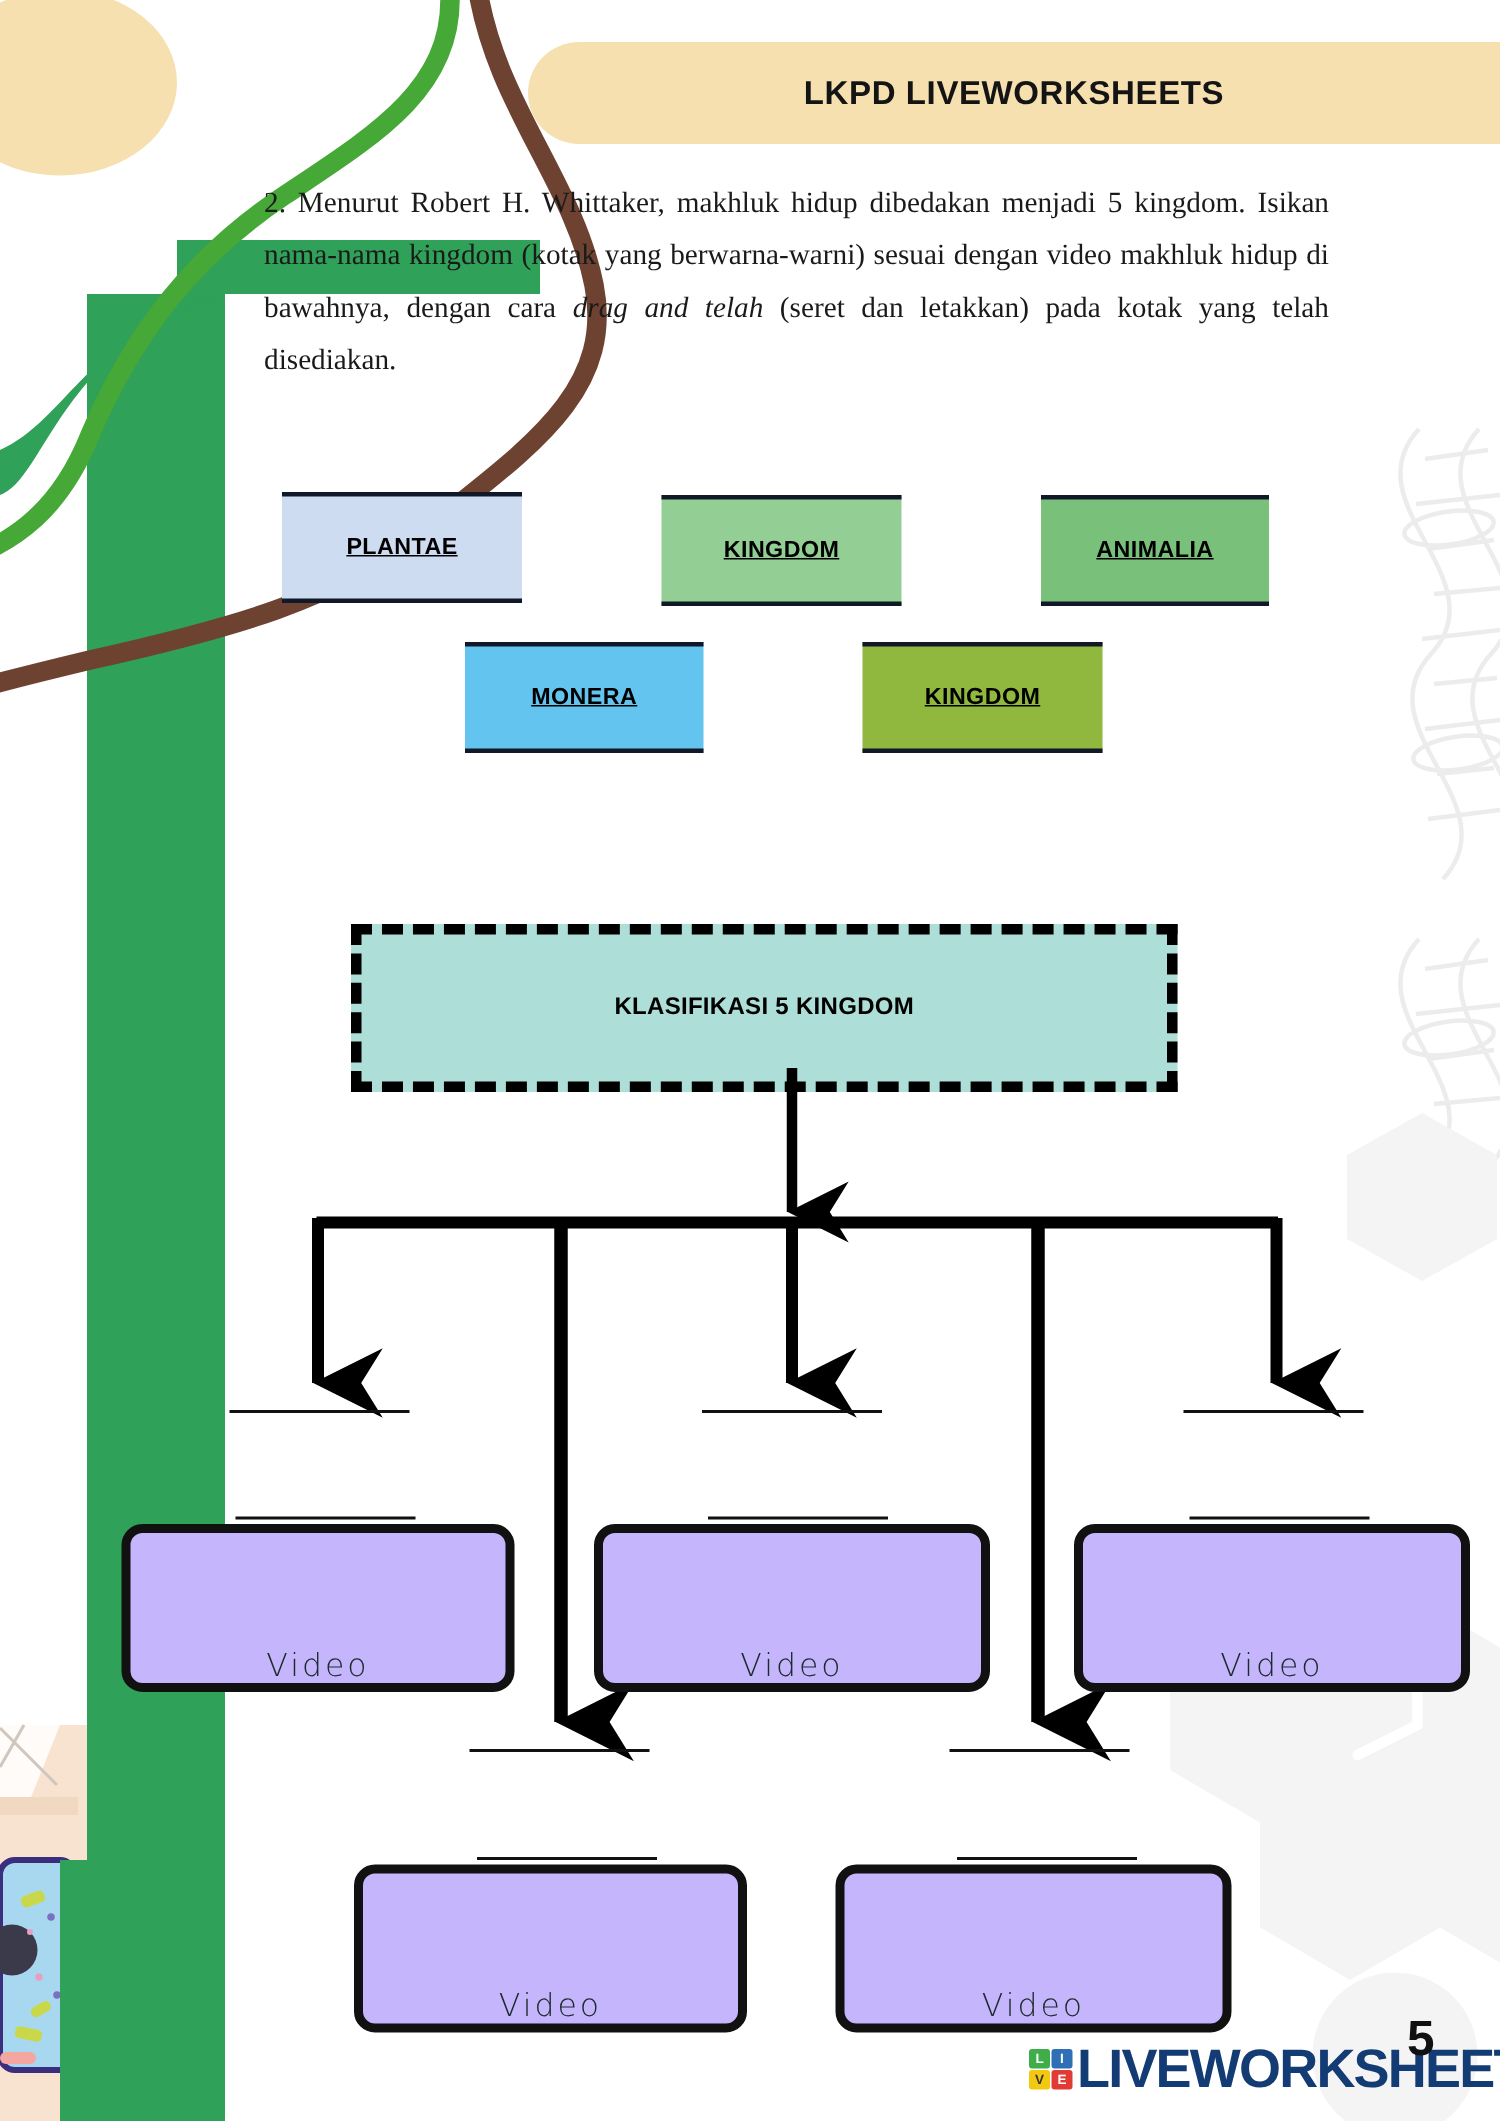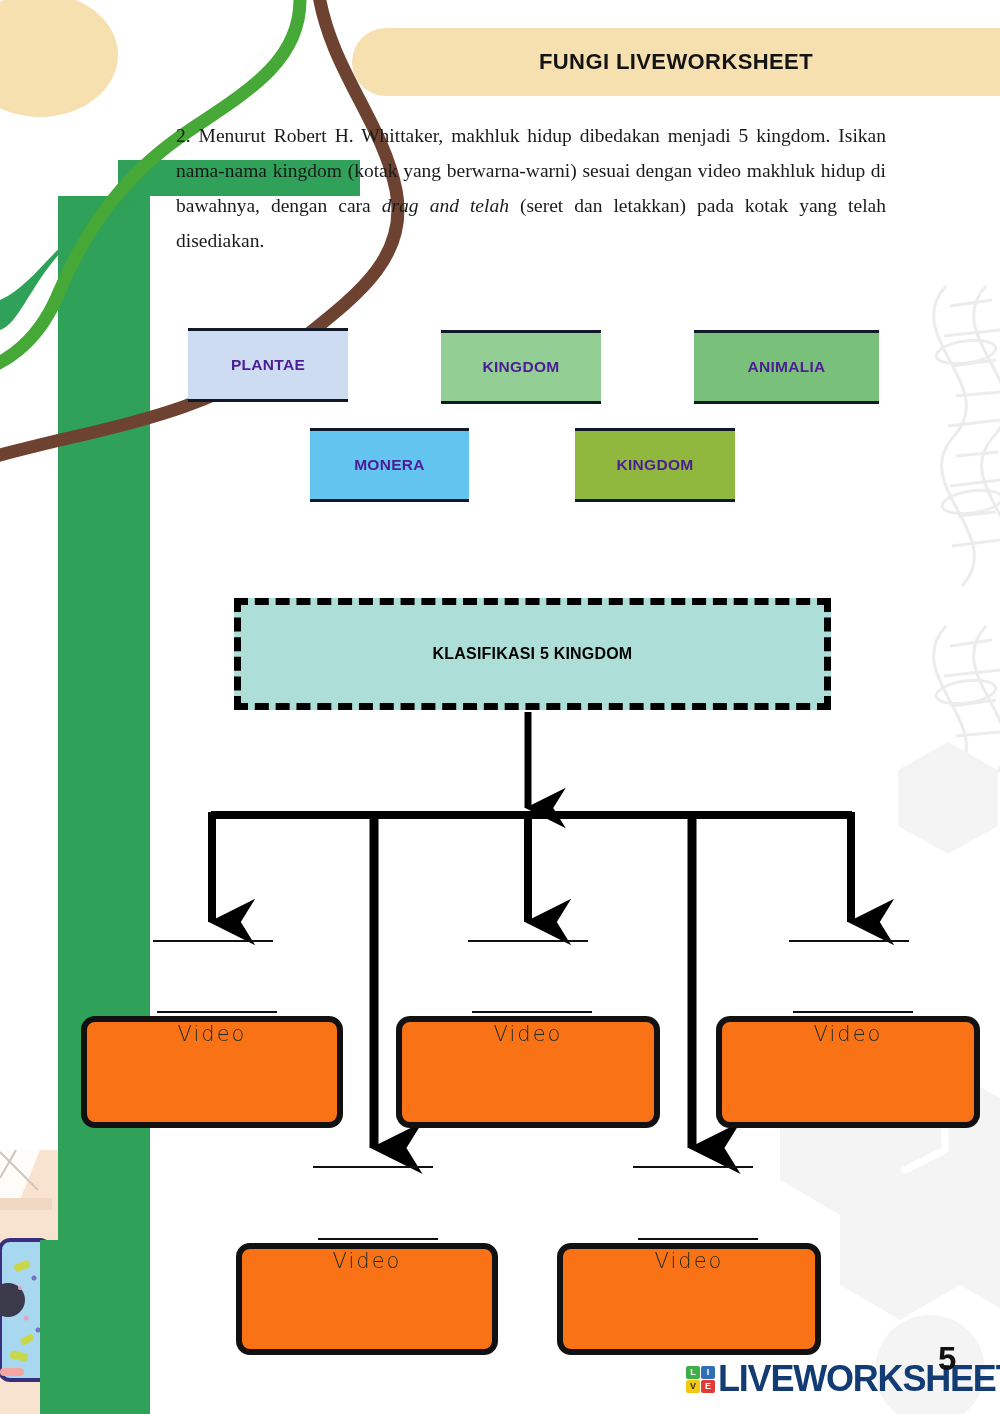--- a/index.html
+++ b/index.html
@@ -34,46 +34,47 @@
     font-size:19.5px;line-height:35px;color:#1a1a1a;
     text-align:justify;
   }
   .instruction .it{font-style:italic;}
 
   
   .chip{
     position:absolute;
     display:flex;align-items:center;justify-content:center;
     border-top:3px solid #111827;border-bottom:3px solid #111827;
-    font-size:15.5px;font-weight:bold;color:#4c1d95;letter-spacing:.3px;
-    font-family:"Liberation Sans", sans-serif;
+    font-size:15.5px;font-weight:bold;color:#000000;letter-spacing:.3px;
+    font-family:"Liberation Sans", sans-serif;
+    text-decoration:underline;
   }
 
   
   .klas-box{
-    position:absolute;left:234px;top:598px;width:597px;height:112px;
+    position:absolute;left:234px;top:616px;width:551px;height:112px;
     background:#ADDED8;border:7px dashed #000;
     display:flex;align-items:center;justify-content:center;
     box-sizing:border-box;
   }
   .klas-label{font-size:16px;font-weight:bold;color:#000;letter-spacing:.2px;}
 
   
   .conn-svg{position:absolute;left:0;top:0;width:1000px;height:1414px;pointer-events:none;}
 
   
   .ans-line{
     position:absolute;height:0;border-top:2.5px solid #111;
   }
 
   
   .video-box{
-    position:absolute;background:#f97316;
+    position:absolute;background:#c4b5fd;
     border:6px solid #111;border-radius:14px;
-    display:flex;align-items:flex-start;justify-content:center;
+    display:flex;align-items:flex-end;justify-content:center;
     box-sizing:border-box;
   }
   .video-label{
     font-size:21px;color:#1b2a2a;letter-spacing:2px;
     font-family:"DejaVu Sans", sans-serif;font-weight:300;
   }
 
   
   .footer-logo{position:absolute;left:686px;top:1358px;display:flex;align-items:center;}
   .logo-tiles{
@@ -159,31 +160,31 @@
       <rect x="0" y="1368" width="24" height="8" rx="4" fill="#F3A7A0"></rect>
       <circle cx="34" cy="1278" r="2.5" fill="#7A6FC0"></circle>
       <circle cx="26" cy="1318" r="2.5" fill="#E8A0C0"></circle>
       <circle cx="38" cy="1330" r="2.5" fill="#7A6FC0"></circle>
       <circle cx="20" cy="1288" r="2" fill="#E8A0C0"></circle>
       <rect x="40" y="1240" width="18" height="174" fill="#2FA159"></rect>
     </g>
   </svg>
 
   <div class="header-bar">
-    <div class="header-title">FUNGI LIVEWORKSHEET</div>
+    <div class="header-title">LKPD LIVEWORKSHEETS</div>
   </div>
 
   <div class="instruction">
     <span>2. Menurut Robert H. Whittaker, makhluk hidup dibedakan menjadi 5 kingdom. Isikan nama-nama kingdom (kotak yang berwarna-warni) sesuai dengan video makhluk hidup di bawahnya, dengan cara </span><span class="it">drag and telah</span><span> (seret dan letakkan) pada kotak yang telah disediakan.</span>
   </div>
 
   <div id="chips-host">
       <div class="chip" style="left: 188px; top: 328px; width: 160px; height: 68px; background: rgb(206, 220, 242);">PLANTAE</div>
       <div class="chip" style="left: 441px; top: 330px; width: 160px; height: 68px; background: rgb(147, 206, 149);">KINGDOM</div>
-      <div class="chip" style="left: 694px; top: 330px; width: 185px; height: 68px; background: rgb(121, 193, 123);">ANIMALIA</div>
+      <div class="chip" style="left: 694px; top: 330px; width: 152px; height: 68px; background: rgb(121, 193, 123);">ANIMALIA</div>
       <div class="chip" style="left: 310px; top: 428px; width: 159px; height: 68px; background: rgb(99, 196, 240);">MONERA</div>
       <div class="chip" style="left: 575px; top: 428px; width: 160px; height: 68px; background: rgb(144, 183, 62);">KINGDOM</div>
     </div>
 
   <div class="klas-box">
     <div class="klas-label">KLASIFIKASI 5 KINGDOM</div>
   </div>
 
   <svg class="conn-svg" viewBox="0 0 1000 1414">
     <defs>

